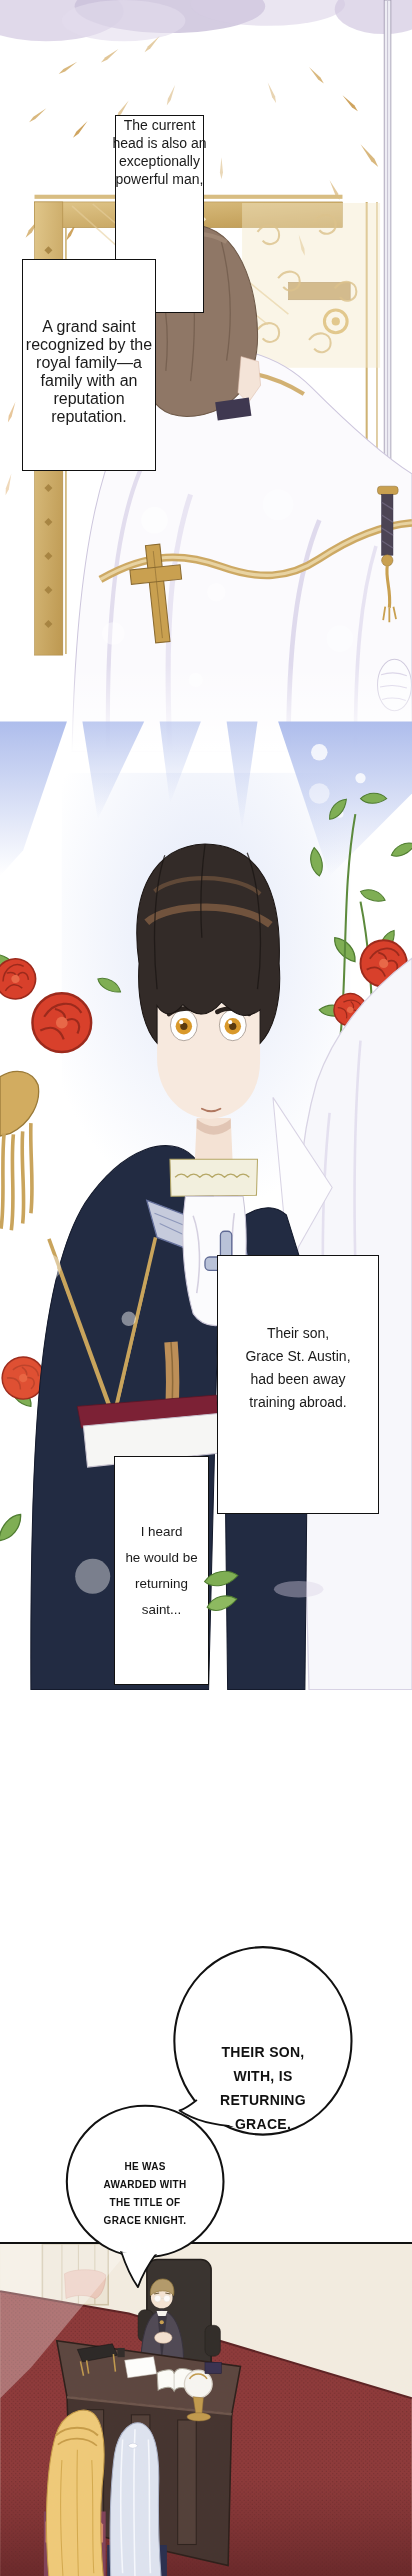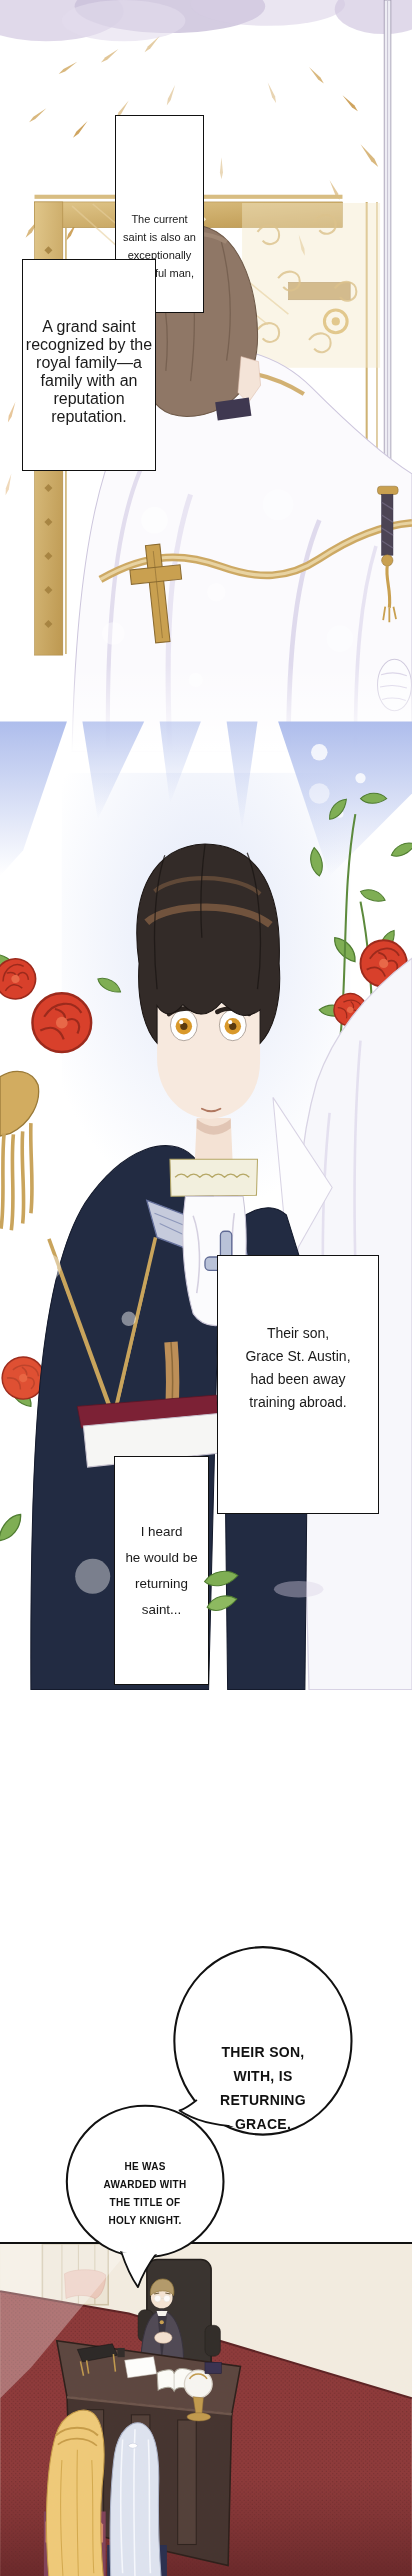--- a/index.html
+++ b/index.html
@@ -4,22 +4,22 @@
 <style>
   html,body{margin:0;padding:0;background:#ffffff;}
   .page{position:relative;width:412px;height:3684px;background:#ffffff;overflow:hidden;
         font-family:"Liberation Sans",sans-serif;}
   .art{position:absolute;left:0;z-index:1;}
   
   .nbox{position:absolute;background:#ffffff;border:1.5px solid #111;z-index:5;
         display:flex;flex-direction:column;align-items:center;text-align:center;
         color:#1a1a1a;}
   .nbox span{display:block;white-space:nowrap;}
-  .nbox1{left:115px;top:115px;width:87px;height:166px;justify-content:flex-end;
-         padding-bottom:30px;font-size:11px;line-height:18px;}
+  .nbox1{left:115px;top:115px;width:87px;height:166px;
+         padding-bottom:30px;font-size:14px;line-height:18px;}
   .nbox2{left:22px;top:259px;width:132px;height:197px;justify-content:center;
          padding-top:13.4px;font-size:16px;line-height:18px;}
   .npatch{position:absolute;left:117px;top:261px;width:36px;height:24px;background:#fff;z-index:6;}
   .nbox3{left:217px;top:1255px;width:160px;height:191px;justify-content:flex-start;
          padding-top:66px;font-size:14px;line-height:23px;}
   .nbox4{left:114px;top:1456px;width:93px;height:227px;justify-content:center;
          font-size:13.4px;line-height:26px;}
   
   .bub{position:absolute;z-index:5;}
   .btext{position:absolute;z-index:7;font-weight:bold;color:#111;text-align:center;}
@@ -342,21 +342,21 @@
       <circle cx="90" cy="1060" r="28" fill="#fff" opacity="0.4"></circle>
       <circle cx="180" cy="1660" r="34" fill="#fff" opacity="0.4"></circle>
       <circle cx="250" cy="1160" r="14" fill="#fff" opacity="0.45"></circle>
       <circle cx="620" cy="140" r="20" fill="#fff" opacity="0.5"></circle>
     </g>
     <ellipse cx="580" cy="1685" rx="48" ry="16" fill="#d9d2e6" opacity="0.4"></ellipse>
   </svg>
 
   <div class="nbox nbox1">
     <span>The current</span>
-    <span>saint is also an</span>
+    <span>head is also an</span>
     <span>exceptionally</span>
     <span>powerful man,</span>
   </div>
   <div class="nbox nbox2">
     <span>A grand saint</span>
     <span>recognized by the</span>
     <span>royal family—a</span>
     <span>family with an</span>
     <span>reputation</span>
     <span>reputation.</span>
@@ -489,17 +489,17 @@
 
   <svg class="bub" style="left:59px;top:2099px;" width="178" height="201" viewBox="0 0 345 390">
     <ellipse cx="167" cy="160" rx="152" ry="147" fill="#ffffff" stroke="#111" stroke-width="4"></ellipse>
     <path d="M120,295 Q135,340 153,365 Q163,335 190,298 Z" fill="#ffffff" stroke="#111" stroke-width="3.5" stroke-linejoin="round"></path>
     <ellipse cx="167" cy="160" rx="148" ry="143" fill="#ffffff"></ellipse>
   </svg>
   <div class="btext bt2">
     <span>HE WAS</span>
     <span>AWARDED WITH</span>
     <span>THE TITLE OF</span>
-    <span>HOLY KNIGHT.</span>
+    <span>GRACE KNIGHT.</span>
   </div>
 
 </div>
 
 
 </body></html>

